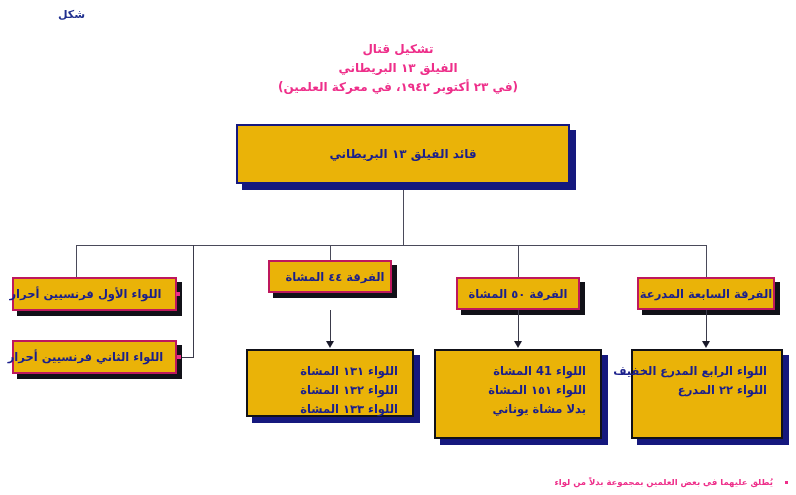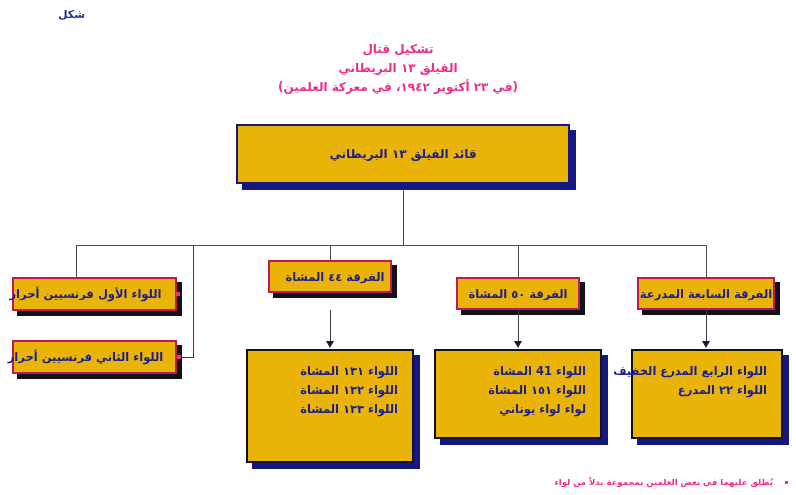--- a/index.html
+++ b/index.html
@@ -234,33 +234,33 @@
 
   <div class="abs line-v" style="left:330px; top:310px; height:35px; background:#3a3a4a;"></div>
   <div class="arrow-head" style="left:326px; top:341px;"></div>
 
   <div class="abs line-v" style="left:518px; top:310px; height:35px; background:#3a3a4a;"></div>
   <div class="arrow-head" style="left:514px; top:341px;"></div>
 
   <div class="abs line-v" style="left:706px; top:310px; height:35px; background:#3a3a4a;"></div>
   <div class="arrow-head" style="left:702px; top:341px;"></div>
 
-  <div class="node node-black-navyshadow align-top" id="division-44-units" style="left:246px; top:349px; width:168px; height:114px;">
+  <div class="node node-black-navyshadow align-top" id="division-44-units" style="left:246px; top:349px; width:168px; height:68px;">
     <div class="unit-list">
       <div class="unit-row">اللواء ١٣١ المشاة</div>
       <div class="unit-row">اللواء ١٣٢ المشاة</div>
       <div class="unit-row">اللواء ١٣٣ المشاة</div>
     </div>
   </div>
 
   <div class="node node-black-navyshadow align-top" id="division-50-units" style="left:434px; top:349px; width:168px; height:90px;">
     <div class="unit-list">
       <div class="unit-row">اللواء 41 المشاة</div>
       <div class="unit-row">اللواء ١٥١ المشاة</div>
-      <div class="unit-row">لواء لواء يوناني</div>
+      <div class="unit-row">بدلا مشاة يوناني</div>
     </div>
   </div>
 
   <div class="node node-black-navyshadow align-top" id="division-7-units" style="left:631px; top:349px; width:152px; height:90px;">
     <div class="unit-list">
       <div class="unit-row">اللواء الرابع المدرع الخفيف</div>
       <div class="unit-row">اللواء ٢٢ المدرع</div>
     </div>
   </div>
 

